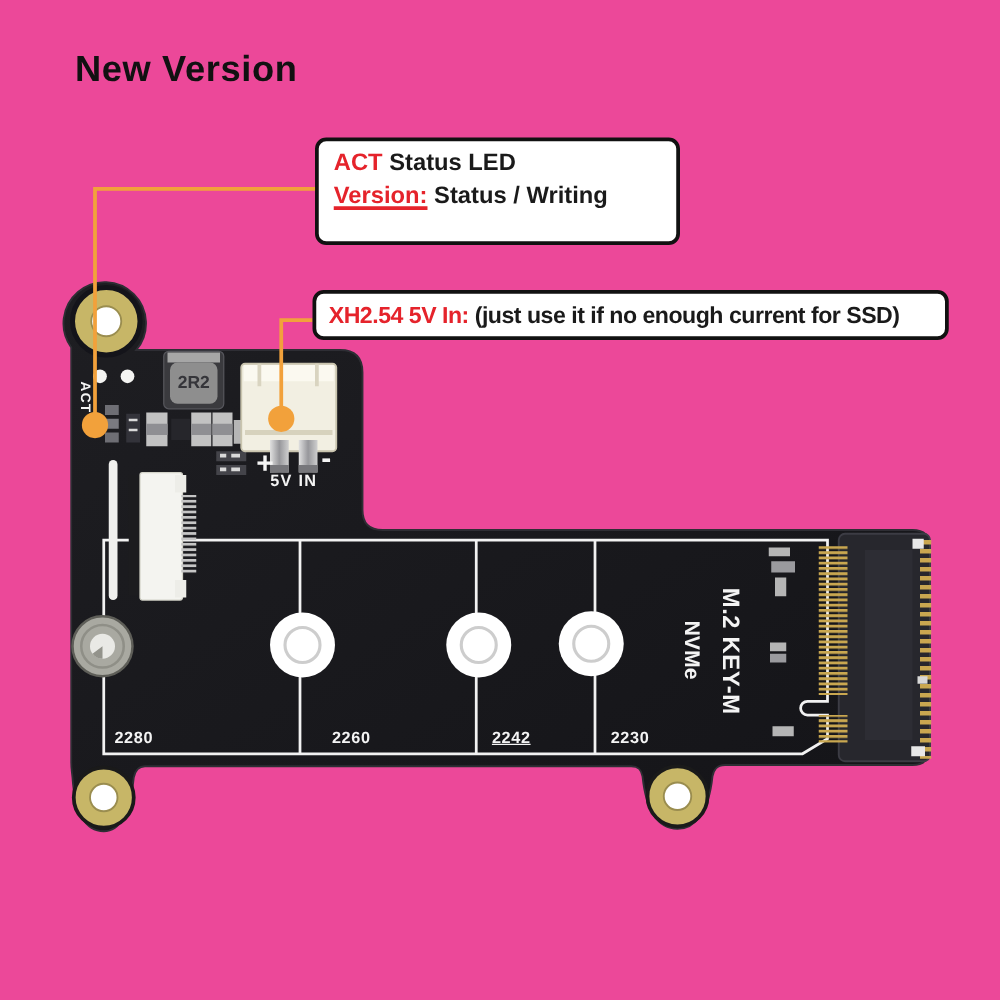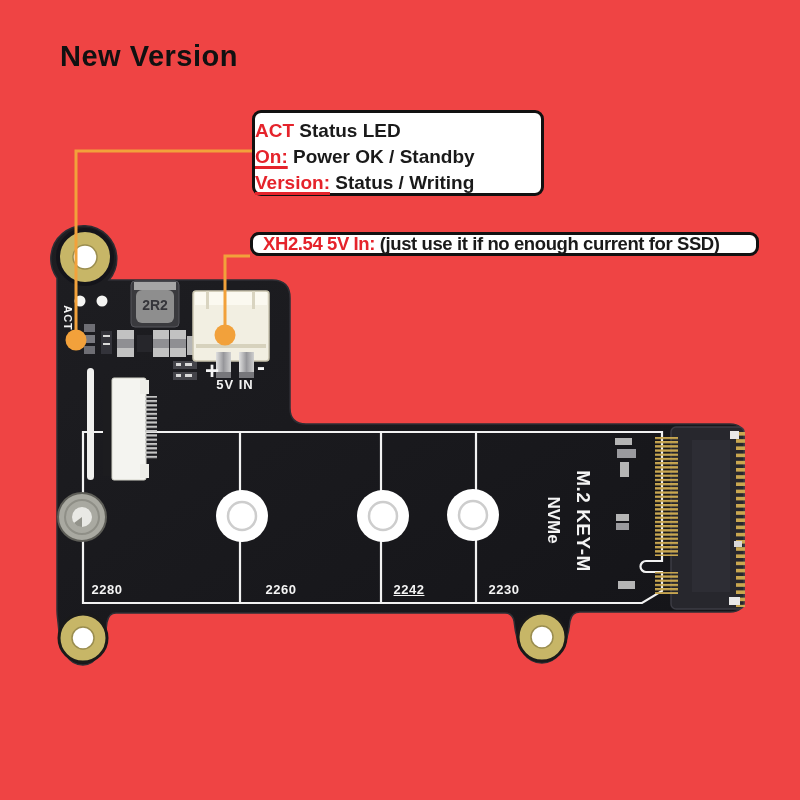--- a/index.html
+++ b/index.html
@@ -3,29 +3,29 @@
 <meta charset="utf-8">
 <style>
   :root{
     --accent-orange:#F2A13B;
     --red:#E5232B;
     --board:#1A1A1E;
     --silk:#F2F2F2;
     --gold:#C7B667;
   }
   html,body{margin:0;padding:0;background:#fff;}
-  .stage{position:relative;width:800px;height:800px;background:#ef4444;overflow:hidden;
+  .stage{position:relative;width:800px;height:800px;background:#ec4899;overflow:hidden;
          font-family:"Liberation Sans", sans-serif;}
   .abs{position:absolute;}
   .page-title{left:60px;top:40px;font-size:29px;font-weight:bold;color:#111;letter-spacing:.5px;}
   .callout{background:#fff;border:3.5px solid #111;border-radius:9px;color:#1a1a1a;
            font-weight:bold;box-sizing:border-box;}
-  .callout-act{left:252px;top:110px;width:292px;height:86px;padding:5px 12px 0 0;
+  .callout-act{left:252px;top:110px;width:292px;height:86px;padding:5px 12px 0 12px;
                font-size:19px;line-height:26px;}
-  .callout-power{left:250px;top:232px;width:509px;height:24px;display:flex;align-items:center;
+  .callout-power{left:250px;top:232px;width:509px;height:40px;display:flex;align-items:center;
                  padding:0 10px;font-size:18.5px;letter-spacing:-0.4px;white-space:nowrap;}
   .red{color:var(--red);}
   .u{text-decoration:underline;text-decoration-thickness:2.5px;text-underline-offset:3px;}
   .pcb-label{color:#f4f4f4;font-weight:bold;text-align:center;}
   .rot90{transform:rotate(90deg);}
   .size-label{width:64px;top:582px;font-size:13px;letter-spacing:.5px;}
   .svg-layer{left:0;top:0;}
 </style>
 </head>
 <body>
@@ -187,21 +187,20 @@
       <polyline points="250,256 225,256 225,335"></polyline>
     </g>
     <circle cx="76" cy="340" r="10.5" fill="#F2A13B"></circle>
     <circle cx="225" cy="335" r="10.5" fill="#F2A13B"></circle>
   </svg>
 
   <div class="abs page-title">New Version</div>
 
   <div class="abs callout callout-act">
     <div><span class="red">ACT</span><span> Status LED</span></div>
-    <div><span class="red u">On:</span><span> Power OK / Standby</span></div>
     <div><span class="red u">Version:</span><span> Status / Writing</span></div>
   </div>
 
   <div class="abs callout callout-power">
     <span><span class="red">XH2.54 5V In:</span><span> (just use it if no enough current for SSD)</span></span>
   </div>
 
   <div class="abs pcb-label rot90" style="left:51px;top:312px;width:34px;font-size:11px;letter-spacing:1px;">ACT</div>
 
   <div class="abs pcb-label" style="left:135px;top:297px;width:40px;font-size:14px;color:#35353A;">2R2</div>

